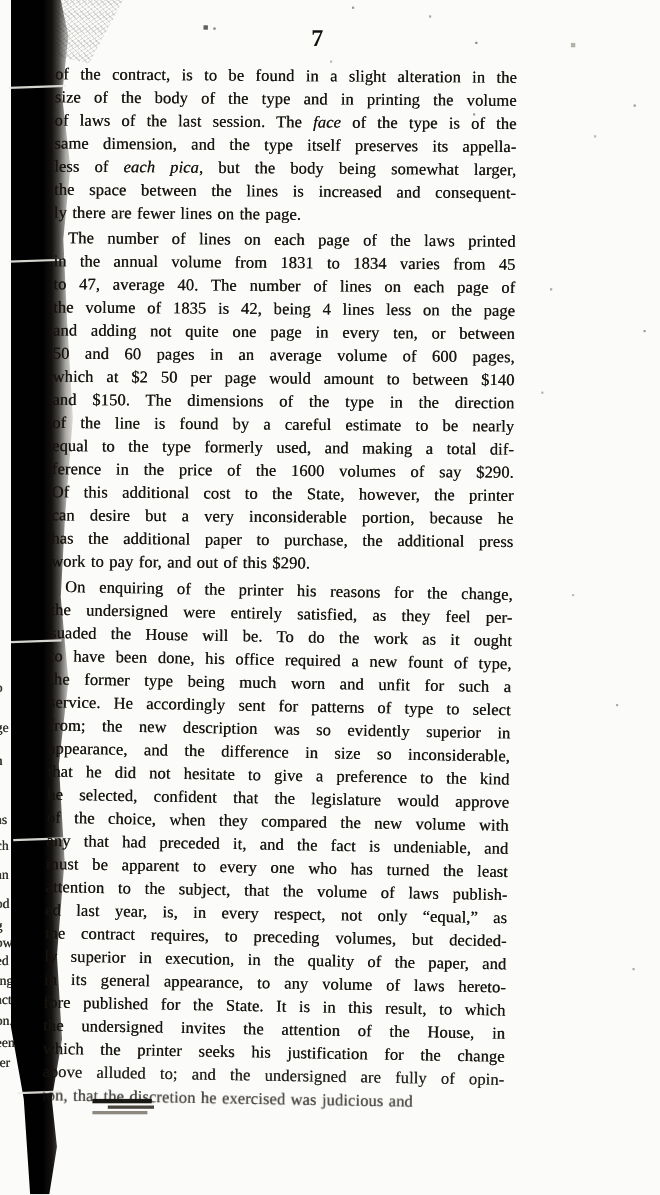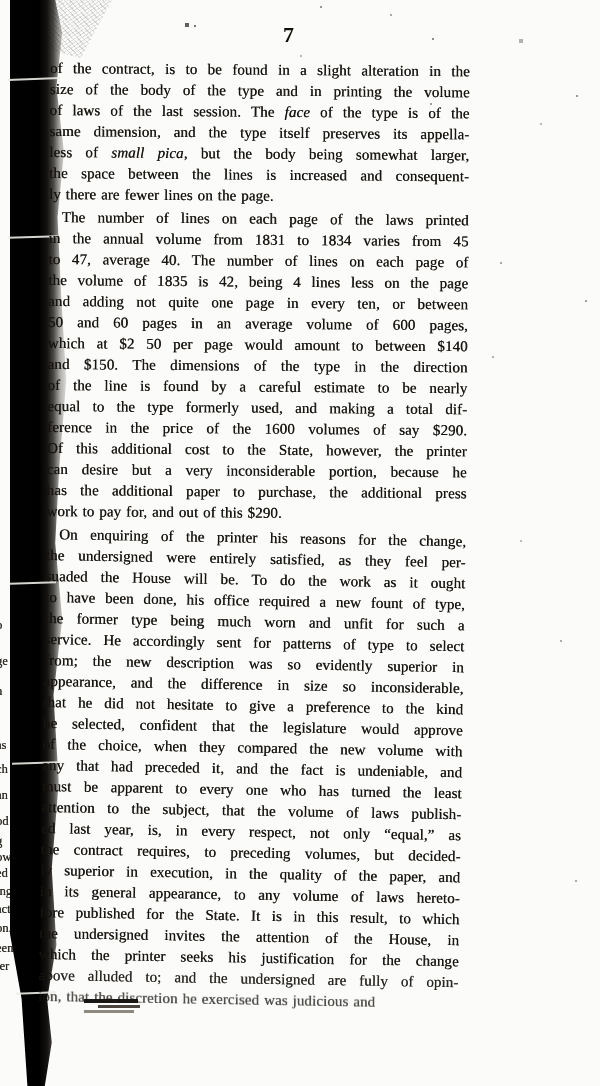--- a/index.html
+++ b/index.html
@@ -119,21 +119,21 @@
     <span class="fragment" style="top: 959px;">ter</span>
   </div>
 
 <div class="pageno">7</div>
 <div class="textblock">
     <div class="paragraph p1">
       <div class="line"><span>of the contract, is to be found in a slight alteration in the</span></div>
       <div class="line"><span>size of the body of the type and in printing the volume</span></div>
       <div class="line"><span>of laws of the last session.  The </span><em>face</em><span> of the type is of the</span></div>
       <div class="line"><span>same dimension, and the type itself preserves its appella-</span></div>
-      <div class="line"><span>less of </span><em>small pica</em><span>, but the body being somewhat larger,</span></div>
+      <div class="line"><span>less of </span><em>each pica</em><span>, but the body being somewhat larger,</span></div>
       <div class="line"><span>the space between the lines is increased and consequent-</span></div>
       <div class="line last"><span>ly there are fewer lines on the page.</span></div>
     </div>
     <div class="paragraph p2">
       <div class="line"><span>The number of lines on each page of the laws printed</span></div>
       <div class="line"><span>in the annual volume from 1831 to 1834 varies from 45</span></div>
       <div class="line"><span>to 47, average 40.  The number of lines on each page of</span></div>
       <div class="line"><span>the volume of 1835 is 42, being 4 lines less on the page</span></div>
       <div class="line"><span>and adding not quite one page in every ten, or between</span></div>
       <div class="line"><span>50 and 60 pages in an average volume of 600 pages,</span></div>

